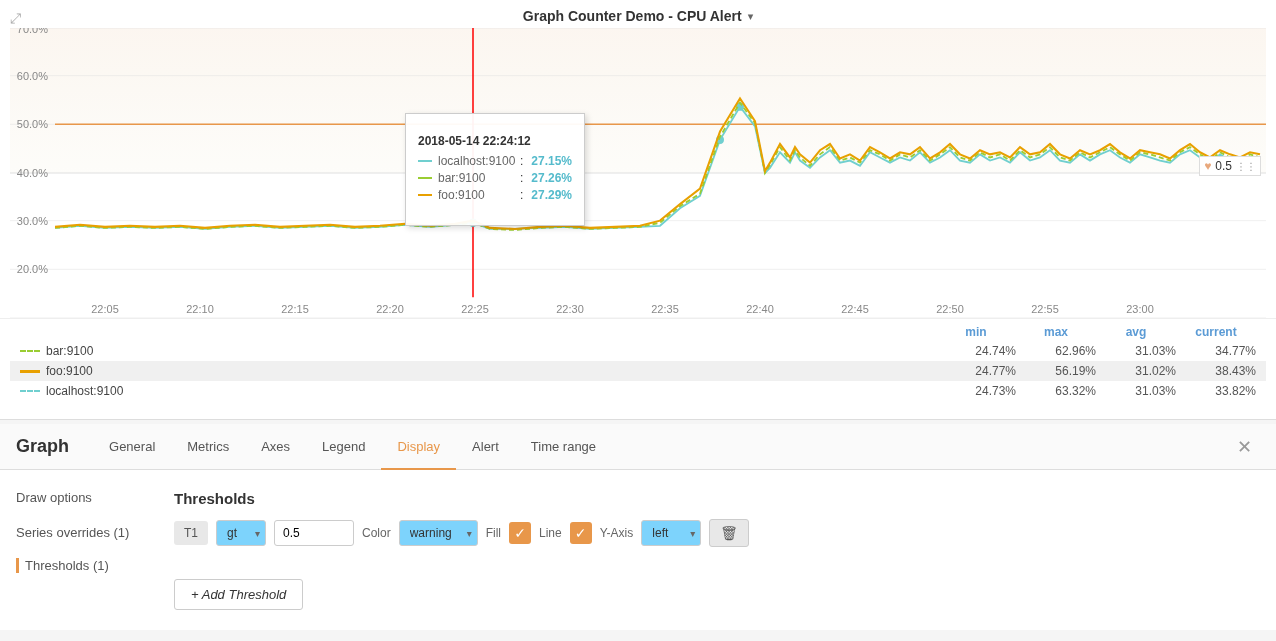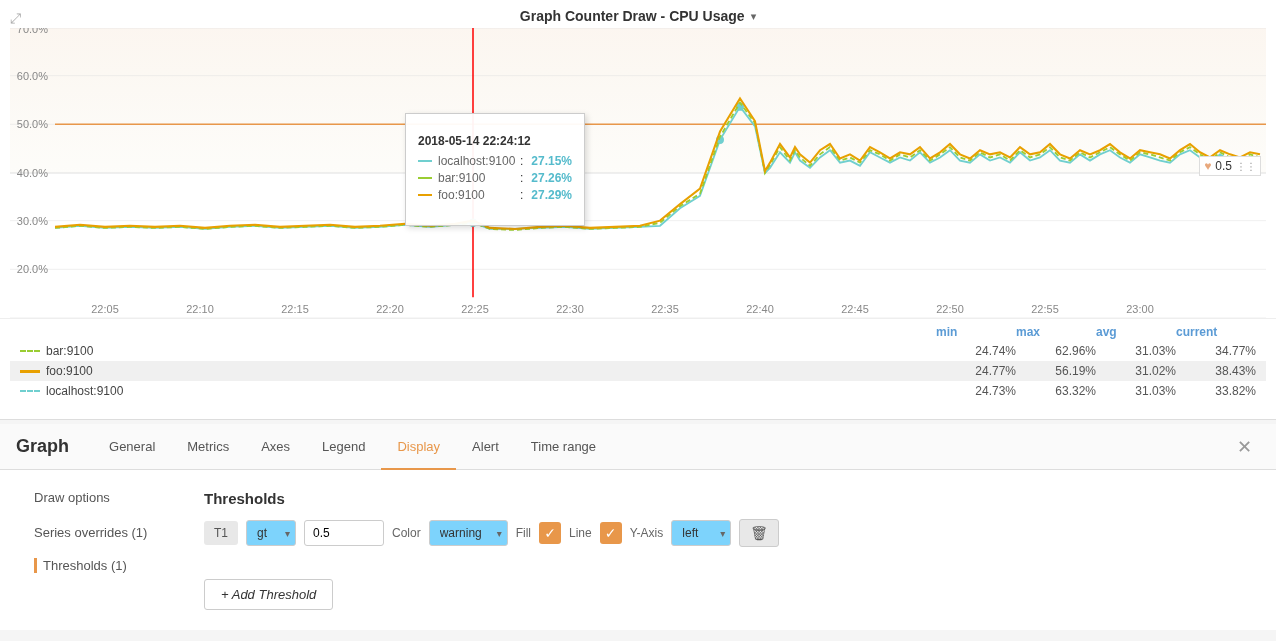--- a/index.html
+++ b/index.html
@@ -59,21 +59,21 @@
     .legend-header {
       display: flex;
       justify-content: flex-end;
       padding: 2px 10px;
       font-size: 12px;
       color: #aaa;
     }
 
     .legend-header span {
       width: 80px;
-      text-align: left;
+      text-align: center;
     }
 
     .legend-row {
       display: flex;
       align-items: center;
       padding: 3px 10px;
       font-size: 12px;
     }
 
     .legend-row.highlighted {
@@ -212,22 +212,22 @@
     .close-btn {
       margin-left: auto;
       cursor: pointer;
       color: #999;
       font-size: 18px;
       padding: 8px;
     }
 
     .panel-content {
       display: flex;
-      padding: 20px 34px;
-      gap: 40px;
+      padding: 20px 16px;
+      gap: 28px;
     }
 
     .draw-options-section {
       min-width: 130px;
     }
 
     .section-label {
       font-size: 13px;
       color: #555;
       font-weight: 500;
@@ -345,21 +345,21 @@
       font-style: italic;
     }
 
   </style>
 </head>
 <body>
 
 <div class="top-panel">
   <div class="graph-title-bar">
     <span class="expand-icon">⤢</span>
-    <span class="graph-title">Graph Counter Draw - CPU Usage</span>
+    <span class="graph-title">Graph Counter Demo - CPU Alert</span>
     <span class="graph-title-arrow">▾</span>
   </div>
 
   <div class="chart-area">
     <svg class="chart-svg" viewBox="0 0 1256 280" preserveAspectRatio="none" xmlns="http://www.w3.org/2000/svg">
 
       <defs>
         <linearGradient id="bgGrad" x1="0" y1="0" x2="0" y2="1">
           <stop offset="0%" stop-color="#f8ece0" stop-opacity="0.8"></stop>
           <stop offset="100%" stop-color="#f5f0e0" stop-opacity="0.3"></stop>

